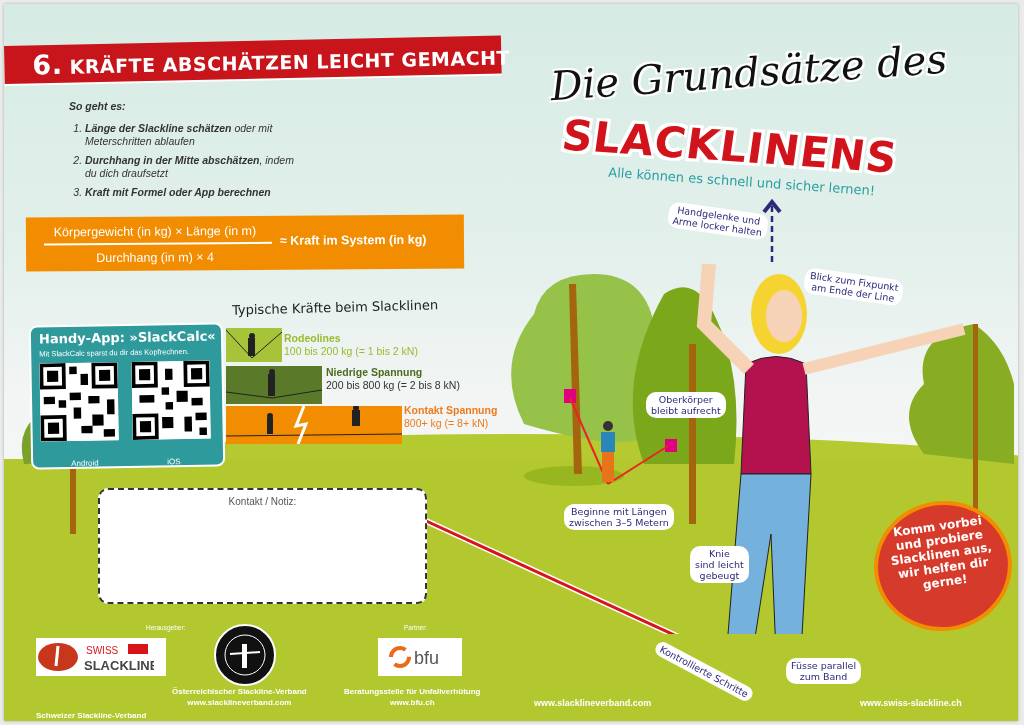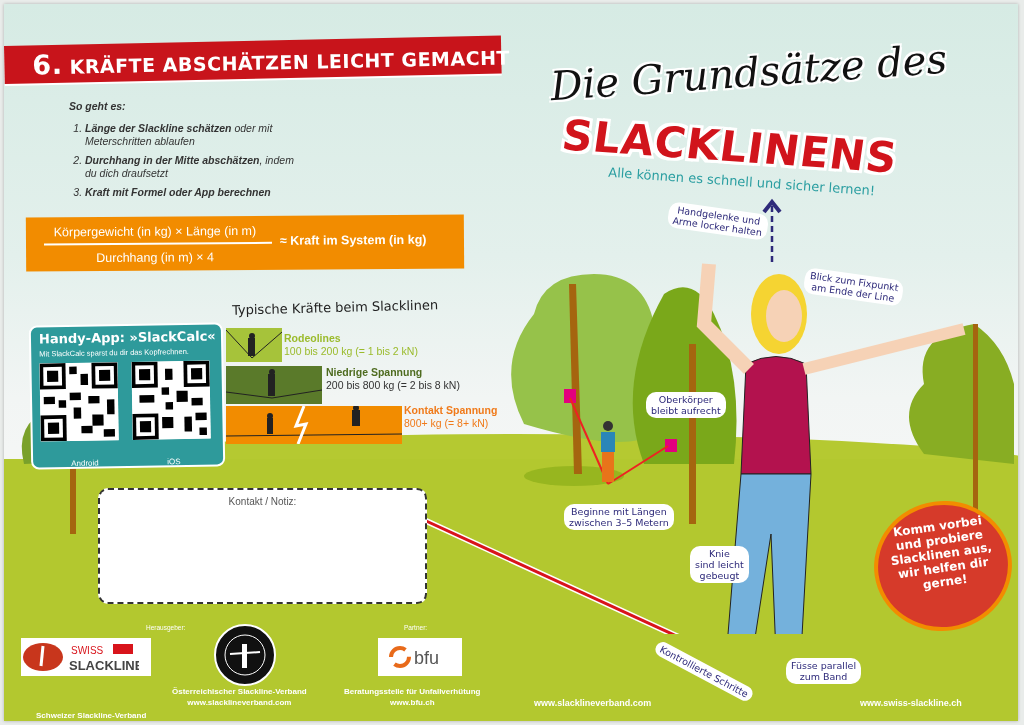--- a/index.html
+++ b/index.html
@@ -241,21 +241,21 @@
   <div class="callout" style="left:782px;top:654px;white-space:pre-line">Füsse parallel
 zum Band</div>
 
   <div class="badge">
       <span>Komm vorbei und probiere Slacklinen aus, wir helfen dir gerne!</span>
     </div>
 
   <div class="foot-lbl" style="left:142px;top:620px">Herausgeber:</div>
   <div class="foot-lbl" style="left:400px;top:620px">Partner:</div>
 
-  <div class="logo-box" style="left:17px;top:634px;width:130px;height:38px">
+  <div class="logo-box" style="left:32px;top:634px;width:130px;height:38px">
     <svg width="118" height="38">
         <ellipse cx="22" cy="19" rx="20" ry="14" fill="#c8361c"></ellipse>
         <path d="M22 8 l-2 20" stroke="#fff" stroke-width="3"></path>
         <rect x="92" y="6" width="20" height="10" fill="#d8141b"></rect>
         <text x="50" y="16" font-size="10" fill="#d8141b" font-family="Liberation Sans">SWISS</text>
         <text x="48" y="32" font-size="13" font-weight="bold" fill="#444" font-family="Liberation Sans">SLACKLINE</text>
       </svg>
   </div>
   <div class="abs" style="left:210px;top:620px;width:58px;height:58px;border-radius:50%;background:#111;border:2px solid #fff">
     <svg width="58" height="58">

